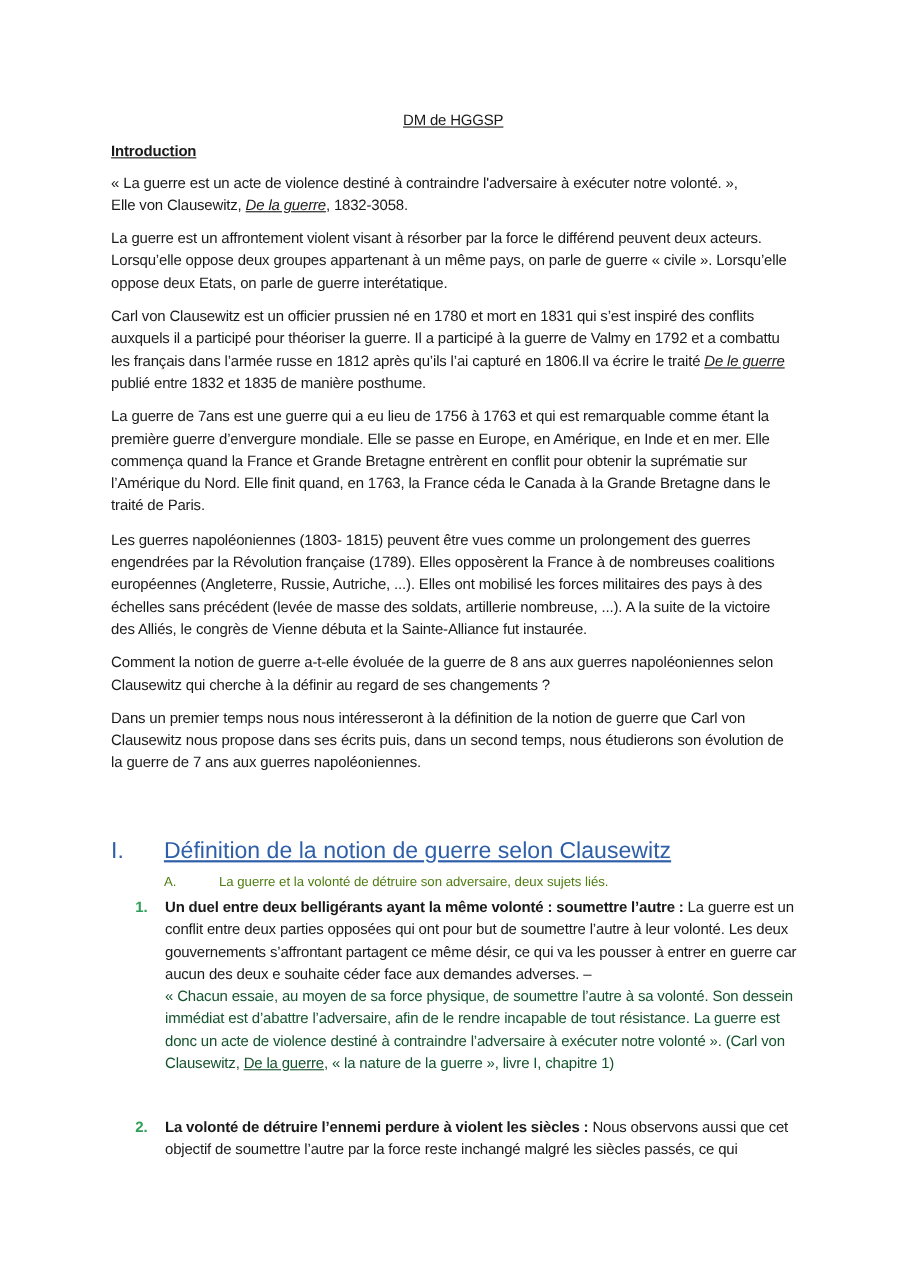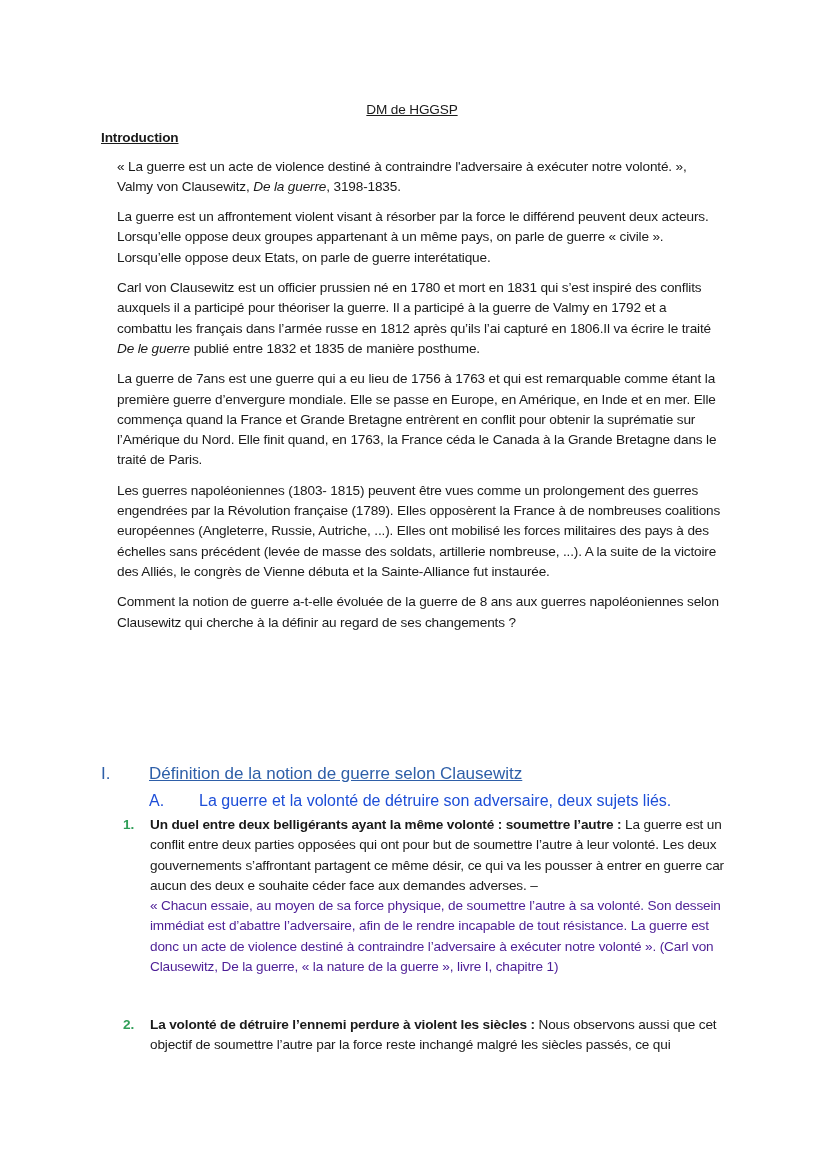--- a/index.html
+++ b/index.html
@@ -2,50 +2,51 @@
 <html><head>
 <meta charset="utf-8">
 <style>
   html, body { margin: 0; padding: 0; background: #ffffff; }
   body { width: 828px; height: 1171px; overflow: hidden; position: relative;
          font-family: "Liberation Sans", "DejaVu Sans", sans-serif; color: #1a1a1a; }
   .page { position: absolute; left: 0; top: 0; width: 656px; height: 1171px; background: #fff; }
   .content { position: absolute; left: 101px; top: 100px; width: 622px; font-size: 13.6px; line-height: 20.3px; letter-spacing: -0.15px; }
   .title { text-align: center; text-decoration: underline; margin: 0 0 8px 0; }
   .intro-head { font-weight: bold; text-decoration: underline; margin: 0 0 8px 0; }
-  p { margin: 0 0 10px 16px; }
-  .ul { }
+  p { margin: 0 0 10px 0; }
+  .ul { text-decoration: underline; }
   .it { font-style: italic; }
-  .h1 { position: absolute; left: 101px; top: 762px; width: 640px; font-size: 17px; color: #2e5fa8; line-height: 24px; }
+  .h1 { position: absolute; left: 101px; top: 762px; width: 640px; font-size: 21px; color: #2e5fa8; line-height: 24px; }
   .h1 .num { display: inline-block; width: 48px; color: #2e5fa8; }
   .h1 .txt { text-decoration: underline; }
-  .h2 { position: absolute; left: 149px; top: 790px; width: 640px; font-size: 16px; color: #1d4ed8; line-height: 22px; }
+  .h2 { position: absolute; left: 149px; top: 790px; width: 640px; font-size: 12px; color: #4d7c0f; line-height: 22px; }
   .h2 .num { display: inline-block; width: 50px; }
   .item { position: absolute; left: 123px; width: 605px; font-size: 13.6px; line-height: 20.3px; letter-spacing: -0.15px; }
   .item .num { position: absolute; left: 0; top: 0; color: #2f9e57; font-weight: bold; }
   .item .body { margin-left: 27px; }
   .item .lead { font-weight: bold; }
-  .quote { color: #4c1d95; }
+  .quote { color: #14532d; }
 </style>
 </head>
 <body>
 
 <div class="page">
   <div class="content">
     <div class="title">DM de HGGSP</div>
     <div class="intro-head">Introduction</div>
     <p>
       <span>« La guerre est un acte de violence destiné à contraindre l'adversaire à exécuter notre volonté. »,</span><br>
-      <span>Valmy von Clausewitz, </span><span class="ul it">De la guerre</span><span>, 3198-1835.</span>
+      <span>Elle von Clausewitz, </span><span class="ul it">De la guerre</span><span>, 1832-3058.</span>
     </p>
     <p>La guerre est un affrontement violent visant à résorber par la force le différend peuvent deux acteurs. Lorsqu’elle oppose deux groupes appartenant à un même pays, on parle de guerre « civile ». Lorsqu’elle oppose deux Etats, on parle de guerre interétatique.</p>
     <p><span>Carl von Clausewitz est un officier prussien né en 1780 et mort en 1831 qui s’est inspiré des conflits auxquels il a participé pour théoriser la guerre. Il a participé à la guerre de Valmy en 1792 et a combattu les français dans l’armée russe en 1812 après qu’ils l’ai capturé en 1806.Il va écrire le traité </span><span class="ul it">De le guerre</span><span> publié entre 1832 et 1835 de manière posthume.</span></p>
     <p>La guerre de 7ans est une guerre qui a eu lieu de 1756 à 1763 et qui est remarquable comme étant la première guerre d’envergure mondiale. Elle se passe en Europe, en Amérique, en Inde et en mer. Elle commença quand la France et Grande Bretagne entrèrent en conflit pour obtenir la suprématie sur l’Amérique du Nord. Elle finit quand, en 1763, la France céda le Canada à la Grande Bretagne dans le traité de Paris.</p>
     <p>Les guerres napoléoniennes (1803- 1815) peuvent être vues comme un prolongement des guerres engendrées par la Révolution française (1789). Elles opposèrent la France à de nombreuses coalitions européennes (Angleterre, Russie, Autriche, ...). Elles ont mobilisé les forces militaires des pays à des échelles sans précédent (levée de masse des soldats, artillerie nombreuse, ...). A la suite de la victoire des Alliés, le congrès de Vienne débuta et la Sainte-Alliance fut instaurée.</p>
     <p>Comment la notion de guerre a-t-elle évoluée de la guerre de 8 ans aux guerres napoléoniennes selon Clausewitz qui cherche à la définir au regard de ses changements ?</p>
+    <p>Dans un premier temps nous nous intéresseront à la définition de la notion de guerre que Carl von Clausewitz nous propose dans ses écrits puis, dans un second temps, nous étudierons son évolution de la guerre de 7 ans aux guerres napoléoniennes.</p>
   </div>
 
   <div class="h1">
     <span class="num">I.</span><span class="txt">Définition de la notion de guerre selon Clausewitz</span>
   </div>
 
   <div class="h2">
     <span class="num">A.</span><span>La guerre et la volonté de détruire son adversaire, deux sujets liés.</span>
   </div>
 

